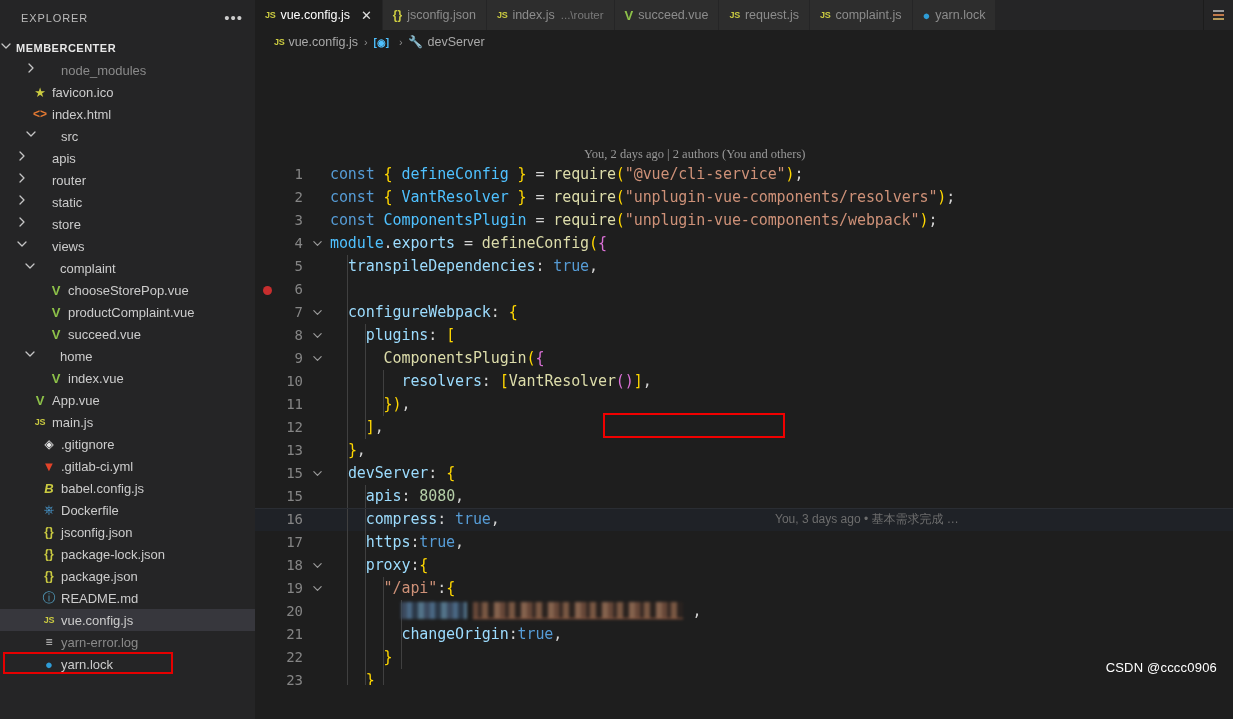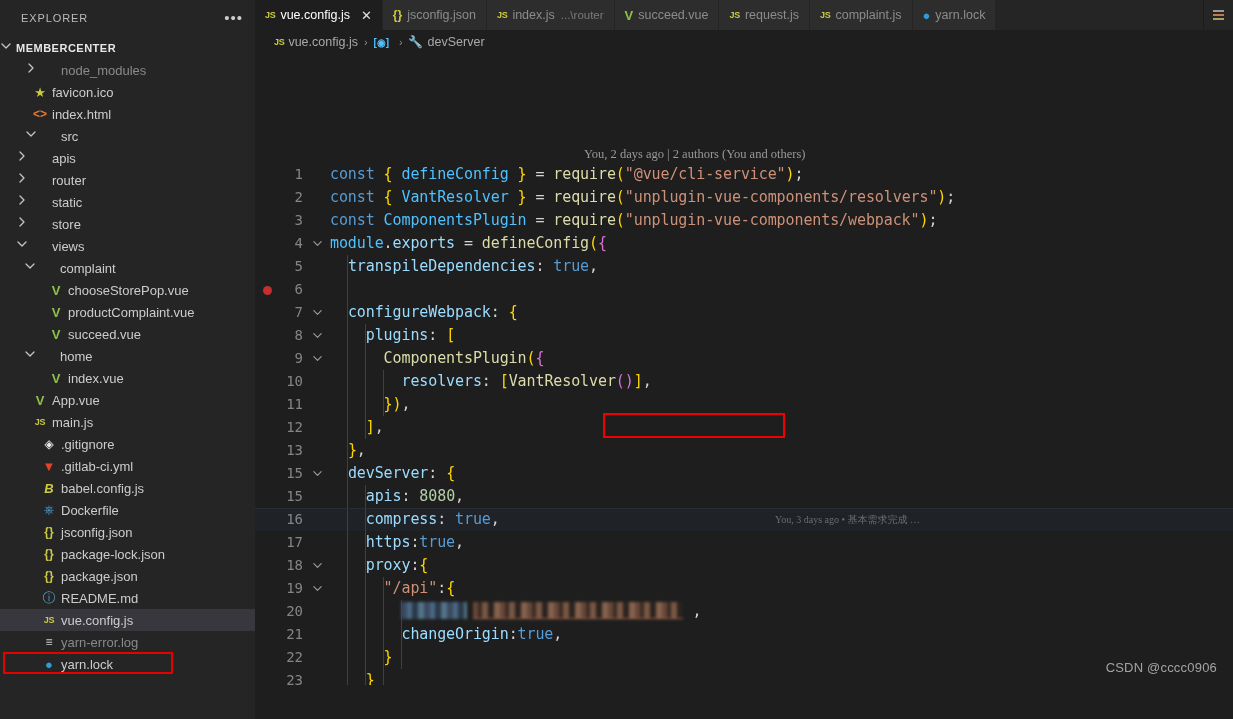--- a/index.html
+++ b/index.html
@@ -142,21 +142,21 @@
   .t-plain   { color: #d4d4d4; }
   .t-const   { color: #569cd6; }
   .t-prop    { color: #9cdcfe; }
   .t-b1      { color: #ffd700; }
   .t-b2      { color: #da70d6; }
   .t-punc    { color: #d4d4d4; }
   .t-ident   { color: #4fc1ff; }
 
   .blame-inline {
     position: absolute; left: 520px; top: 0; line-height: 23px;
-    font-size: 10px; color: #6d6d6d; font-family:Liberation Serif, serif;
+    font-size: 12px; color: #6d6d6d; font-family:Liberation Sans, sans-serif;
     white-space: nowrap;
   }
   .cline.cur { background: #1f2227; }
   .cline.cur::after {
     content:""; position:absolute; left:0; right:0; top:0; height:1px; background:#2a2d33;
   }
 
   .redact {
     display:inline-block; height:17px; vertical-align:-3px;
     background:
@@ -165,21 +165,21 @@
     opacity:.95;
   }
   .redact.brown {
     background:
       repeating-linear-gradient(90deg,#6b4a3a 0 5px,#3a2c26 5px 9px,#7d5a44 9px 15px,#2b2320 15px 21px,#8a6650 21px 27px);
   }
   .redact-underline { border-bottom: 1px solid #b06a4a; }
 
   .watermark {
     position: absolute; right: 16px; bottom: 10px;
-    color: #a3a3a3; font-size: 13px; font-family:"Liberation Sans", sans-serif;
+    color: #ffffff; font-size: 13px; font-family:"Liberation Sans", sans-serif;
     letter-spacing: .2px;
   }
   .hl-code {
     position: absolute; border: 2px solid #f00000; box-sizing: border-box; pointer-events:none;
   }
 </style>
 </head>
 <body>
 
 <div id="app">

